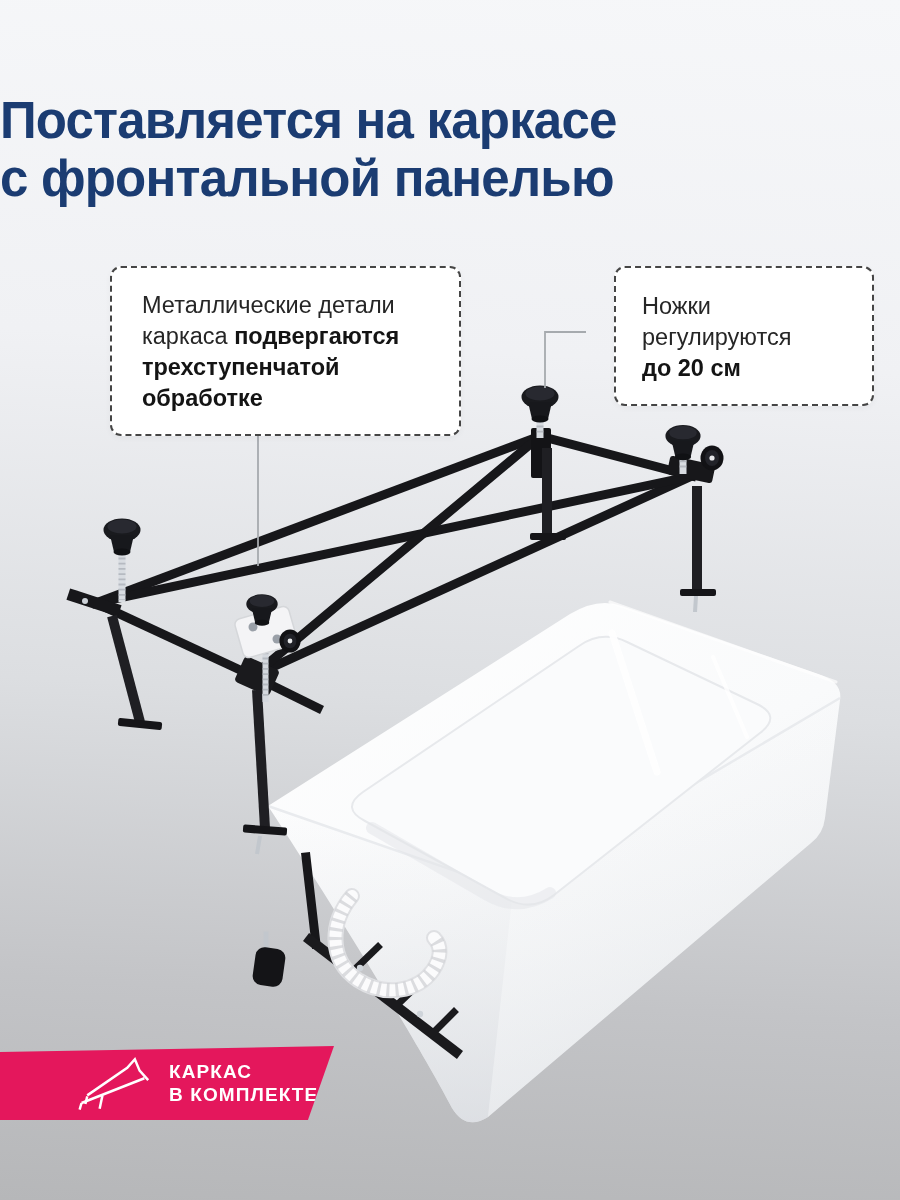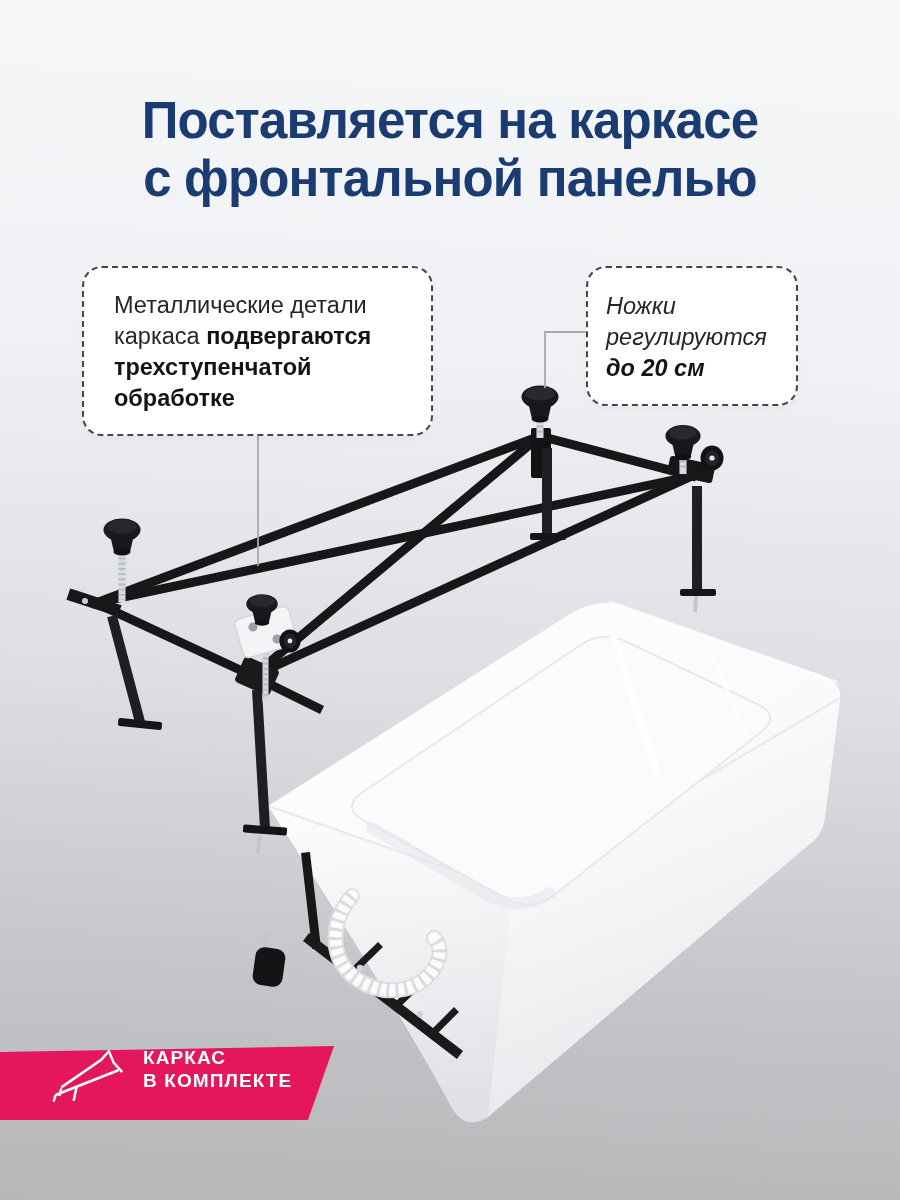--- a/index.html
+++ b/index.html
@@ -4,37 +4,38 @@
 <style>
   html,body{margin:0;padding:0;}
   body{font-family:"Liberation Sans","DejaVu Sans",sans-serif;}
   .stage{
     position:relative;width:900px;height:1200px;overflow:hidden;
     background:linear-gradient(183deg,#f6f7f9 0%,#f0f1f4 30%,#dcdee1 58%,#c3c4c7 82%,#b6b7b9 100%);
   }
   .illustration{position:absolute;left:0;top:0;width:900px;height:1200px;}
   .title{
     position:absolute;left:0;top:92px;width:100%;margin:0;
-    text-align:center;font-weight:800;font-size:51px;line-height:1.13;
+    font-weight:800;font-size:51px;line-height:1.13;
     letter-spacing:-0.8px;white-space:pre-line;color:#1b3c72;
   }
   .callout{
     position:absolute;box-sizing:border-box;background:#ffffff;
-    border:2px dashed #454545;border-radius:20px;
+    border:2px dashed #454545;border-radius:11px;
     color:#262626;font-size:23.5px;line-height:1.32;white-space:pre-line;
     box-shadow:0 2px 6px rgba(0,0,0,0.04);
+    margin-left:28px;
   }
   .callout .bold{font-weight:700;color:#141414;}
   .callout-left{left:82px;top:266px;width:351px;min-height:157px;padding:22px 26px 20px 30px;}
-  .callout-right{left:586px;top:266px;width:212px;min-height:136px;padding:23px 22px 20px 18px;font-style:italic;}
+  .callout-right{left:586px;top:266px;width:260px;min-height:136px;padding:23px 22px 20px 26px;}
   .badge{
     position:absolute;left:0;top:1046px;width:334px;height:74px;
     clip-path:polygon(0 8%,100% 0,92.2% 100%,0 100%);
-    display:flex;align-items:flex-start;gap:17px;
-    padding-left:46px;box-sizing:border-box;
+    display:flex;align-items:center;gap:17px;
+    padding-left:72px;box-sizing:border-box;
   }
   .badge-icon{flex:0 0 auto;}
   .badge-text{color:#ffffff;font-weight:700;font-size:19px;line-height:1.22;letter-spacing:1.1px;}
 </style>
 </head>
 <body>
 
 <div class="stage">
 
   <svg class="illustration" viewBox="0 0 900 1200">

